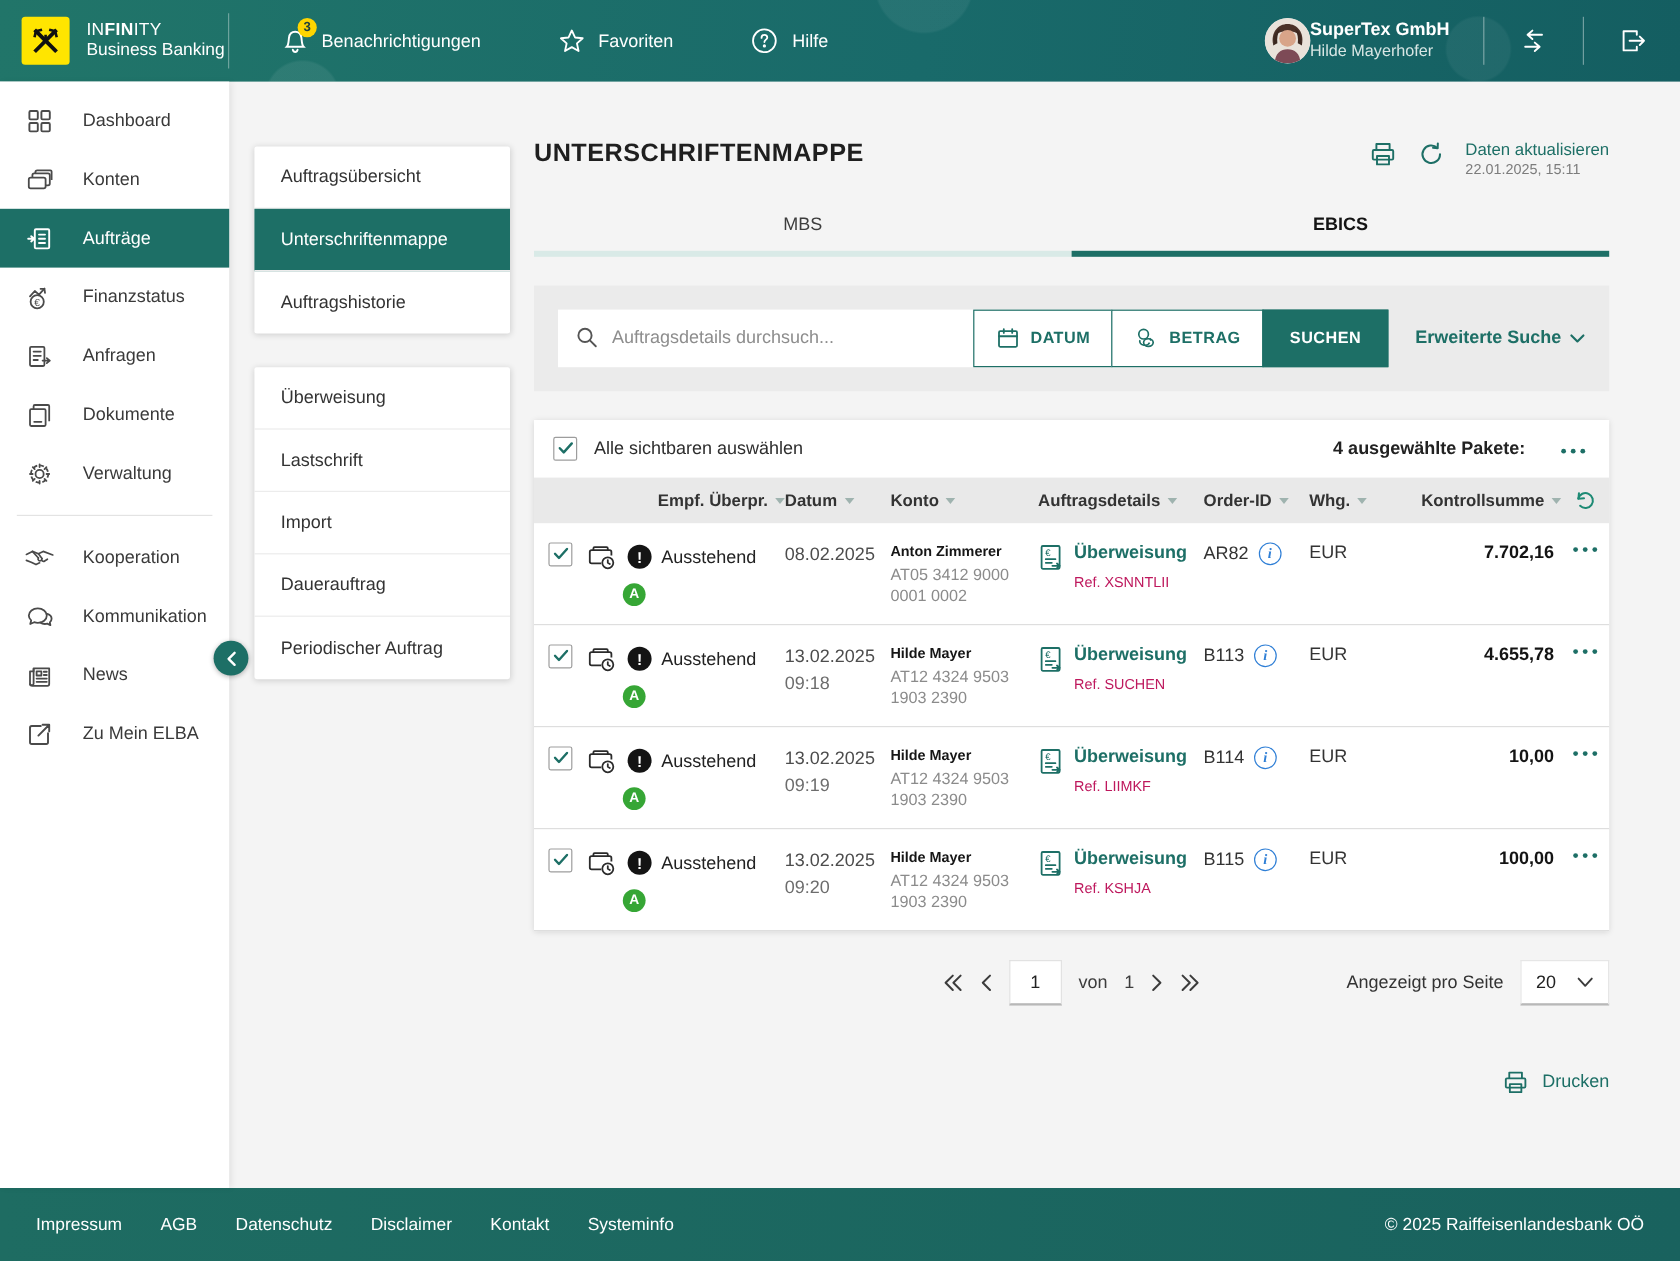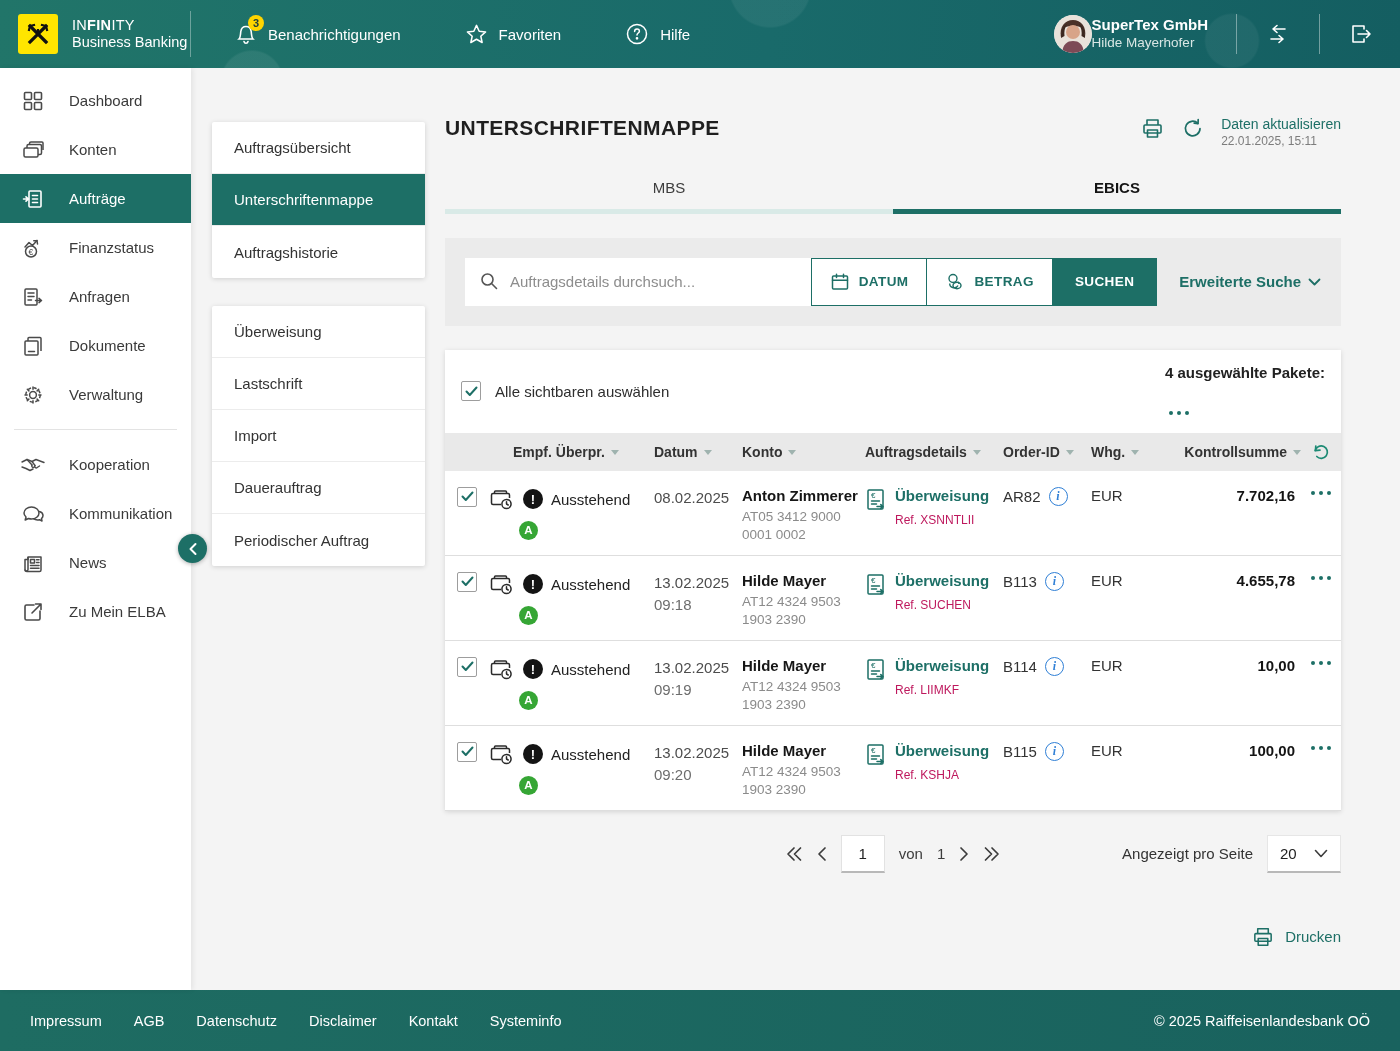--- a/index.html
+++ b/index.html
@@ -93,21 +93,21 @@
   .sbtn.primary{ background:#1d6f66; color:#fff; border-color:#1d6f66; padding:0 22px;}
   .adv-link{ display:flex; align-items:center; gap:7px; color:#1d6f66; font-weight:bold; font-size:15px;
              margin-left:22px; cursor:pointer; white-space:nowrap;}
 
   
   .table-card{ margin-top:24px; background:#fff; box-shadow:0 1px 5px rgba(0,0,0,.13); }
   .sel-row{ display:flex; align-items:center; padding:14px 16px; }
   .checkbox{ width:20px; height:20px; background:#fff; border:1px solid #9d9d9d; border-radius:2px;
              display:flex; align-items:center; justify-content:center; cursor:pointer; flex:0 0 20px;}
   .sel-label{ margin-left:14px; font-size:15px; color:#2e2e2e; }
-  .sel-right{ margin-left:auto; display:flex; align-items:flex-start; gap:26px;flex-direction:column; }
+  .sel-right{ margin-left:auto; display:flex; align-items:flex-end; gap:26px; }
   .sel-count{ font-weight:bold; font-size:15px; color:#222; }
   .review-btn{ background:#1d6f66; color:#fff; border:none; height:44px; padding:0 24px;
                font-weight:bold; font-size:13.5px; letter-spacing:.4px; cursor:pointer;
                font-family:"Liberation Sans", sans-serif;}
   .dots{ display:flex; gap:4px; cursor:pointer; padding:4px; }
   .dots i{ width:4px; height:4px; border-radius:50%; background:#1d6f66; }
 
   .grid-row{ display:grid; grid-template-columns:44px 165px 88px 123px 138px 88px 82px 128px 40px; align-items:center;}
   .thead{ background:#e9e9e9; height:38px; font-size:14px; font-weight:bold; color:#333; }
   .th{ display:flex; align-items:center; gap:6px; }
@@ -119,21 +119,21 @@
   .trow > div{ padding-top:16px; }
   .cell-check{ display:flex; justify-content:center; }
   .cell-status .line1{ display:flex; align-items:center; gap:8px; }
   .excl{ width:20px; height:20px; border-radius:50%; background:#141414; color:#fff; font-weight:bold;
          font-size:13px; display:flex; align-items:center; justify-content:center; flex:0 0 20px;}
   .status-label{ font-size:15px; color:#222; }
   .abadge{ width:19px; height:19px; border-radius:50%; background:#36a635; color:#fff; font-weight:bold;
            font-size:11.5px; display:flex; align-items:center; justify-content:center; margin:9px 0 0 30px; }
   .cell-date{ font-size:15px; color:#4d4d4d; line-height:1.5; }
   .cell-date .time{ color:#6d6d6d; }
-  .cell-konto .name{ font-weight:bold; font-size:15px; color:#161616; }
+  .cell-konto .name{ font-weight:bold; font-size:12px; color:#161616; }
   .cell-konto .iban{ font-size:13.5px; color:#8b8b8b; margin-top:4px; max-width:112px; line-height:1.35;}
   .cell-details{ display:flex; gap:8px; }
   .cell-details .dtext .type{ color:#1d6f66; font-weight:bold; font-size:15px; }
   .cell-details .dtext .ref{ font-size:12px; color:#be185d; margin-top:9px; }
   .cell-order{ display:flex; align-items:center; gap:8px; font-size:15px; color:#333; }
   .info-ic{ width:19px; height:19px; border-radius:50%; border:1.6px solid #2f7fd6; color:#2f7fd6;
             font-style:italic; font-size:12px; font-weight:bold; display:flex; align-items:center;
             justify-content:center; font-family:"Liberation Serif", serif; cursor:pointer;}
   .cell-whg{ font-size:15px; color:#333; }
   .cell-amt{ font-weight:bold; font-size:15px; color:#141414; text-align:right; padding-right:6px; }
@@ -478,21 +478,21 @@
           <div class="dots">
               <i></i>
               <i></i>
               <i></i>
             </div>
         </div>
       </div>
 
       <div class="grid-row thead">
         <div></div>
-        <div class="th" style="padding-left:24px;">
+        <div class="th" style="padding-left:24px;justify-content:flex-end;">
             <span>Empf. Überpr.</span>
             <span class="caret"></span>
           </div>
         <div class="th">
             <span>Datum</span>
             <span class="caret"></span>
           </div>
         <div class="th">
             <span>Konto</span>
             <span class="caret"></span>

